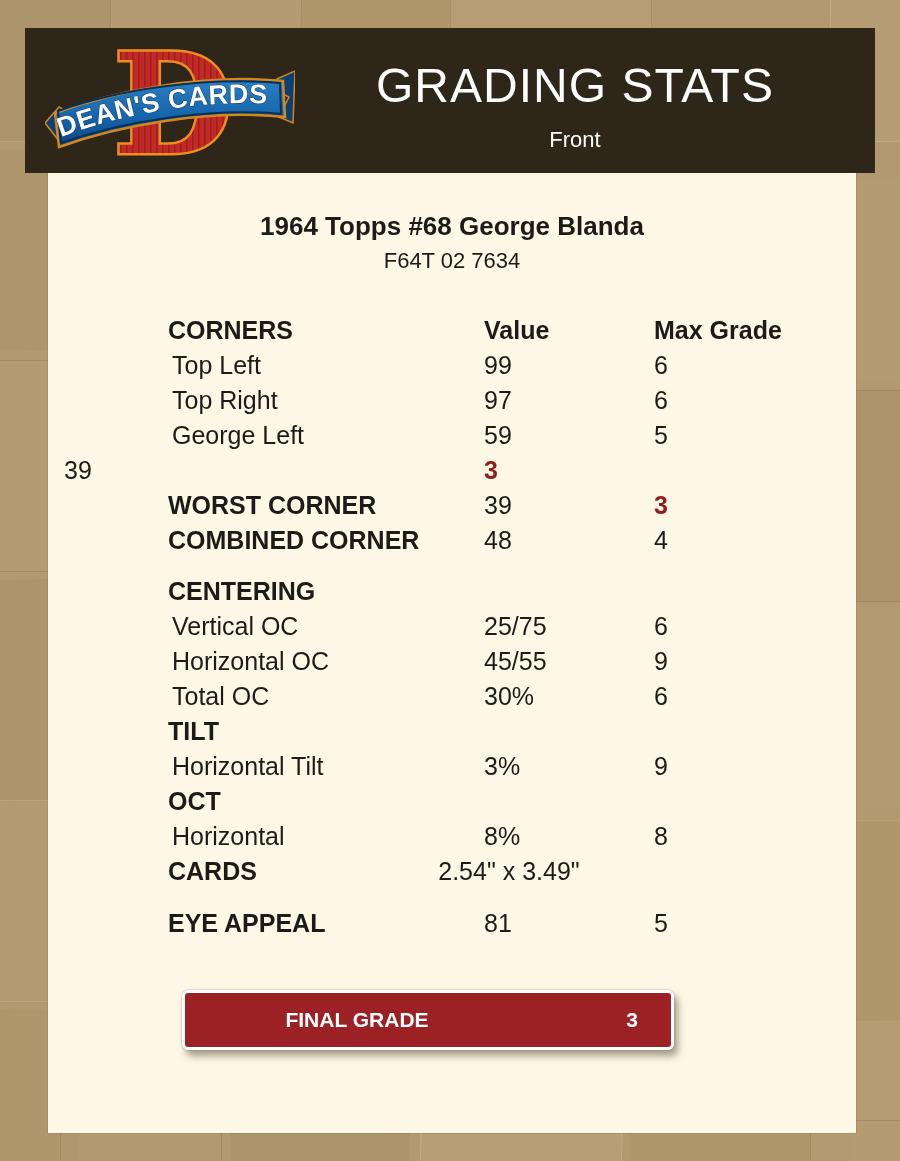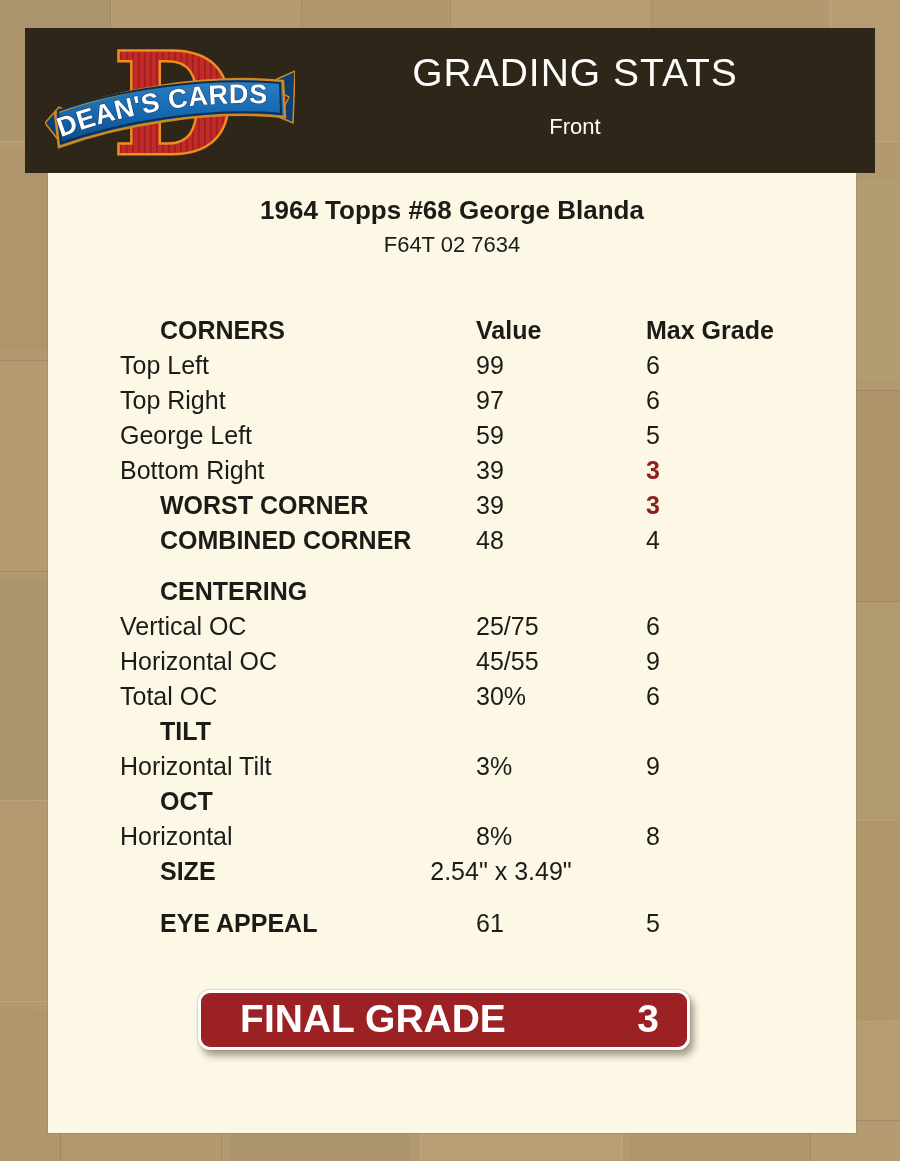--- a/index.html
+++ b/index.html
@@ -11,51 +11,51 @@
   }
   
   .bg-collage{position:absolute;inset:0;}
   .bg-card{position:absolute;opacity:.55;}
   
   .header{
     position:absolute;left:25px;top:28px;width:850px;height:145px;
     background:#2e2619;
   }
   .header-titles{position:absolute;left:250px;width:600px;top:0;text-align:center;color:#fdfdfb;}
-  .h-title{margin-top:20px;font-size:39px;line-height:50px;letter-spacing:1px;font-weight:400;}
+  .h-title{margin-top:33px;font-size:48px;line-height:50px;letter-spacing:1px;font-weight:400;}
   .h-sub{font-size:22px;line-height:36px;margin-top:11px;font-weight:400;}
   .logo{position:absolute;left:20px;top:5px;}
   
   .panel{
     position:absolute;left:48px;top:173px;width:808px;height:960px;
     background:#fdf7e6;box-shadow:0 0 0 1px rgba(90,70,40,.12);
   }
-  .card-head{position:absolute;top:20px;left:0;right:0;text-align:center;}
+  .card-head{position:absolute;top:36px;left:0;right:0;text-align:center;}
   .card-title{font-size:26px;line-height:34px;font-weight:700;}
   .card-serial{font-size:22px;line-height:36px;font-weight:400;}
   
-  .stats{position:absolute;top:140px;left:8px;width:808px;}
+  .stats{position:absolute;top:140px;left:16px;width:808px;}
   .trow{
     display:grid;grid-template-columns:420px 170px 170px;
     height:35px;align-items:center;font-size:25px;position:relative;
   }
   .cell-label{padding-left:104px;white-space:nowrap;}
-  .trow.indent .cell-label{padding-left:64px;}
+  .trow.indent .cell-label{padding-left:64px;margin-left:44px;}
   .cell-val,.cell-max{text-align:left;}
   .bold{font-weight:700;}
   .red{color:#8f1f1f;font-weight:700;}
   .gap16{margin-top:16px;}
   .gap17{margin-top:17px;}
   .size-val{position:absolute;left:445px;top:0;height:35px;line-height:35px;transform:translateX(-50%);white-space:nowrap;}
   
   .final-grade{
-    position:absolute;left:150px;top:817px;width:486px;height:54px;
-    background:#9c2125;border:3px solid #ffffff;border-radius:12px;
+    position:absolute;left:134px;top:817px;width:486px;height:54px;
+    background:#9c2125;border:3px solid #ffffff;border-radius:6px;
     box-shadow:4px 6px 7px rgba(95,85,65,.55), 0 0 2px rgba(60,50,35,.4);
-    color:#ffffff;font-weight:700;font-size:39px;
+    color:#ffffff;font-weight:700;font-size:21px;
   }
   .fg-label{position:absolute;left:172px;top:50%;transform:translate(-50%,-52%);white-space:nowrap;}
   .fg-value{position:absolute;left:447px;top:50%;transform:translate(-50%,-52%);}
 </style>
 </head>
 <body>
 
 <div class="bg-collage">
   <div class="bg-card" style="left:-10px;top:-20px;width:120px;height:160px;background:#a8906a;border:1px solid rgba(250,245,230,.25);"></div>
   <div class="bg-card" style="left:110px;top:-30px;width:190px;height:170px;background:#b79e74;border:1px solid rgba(80,60,35,.3);"></div>
@@ -141,21 +141,20 @@
       <div class="cell-label">Top Right</div>
       <div class="cell-val">97</div>
       <div class="cell-max">6</div>
     </div>
     <div class="trow indent">
       <div class="cell-label">George Left</div>
       <div class="cell-val">59</div>
       <div class="cell-max">5</div>
     </div>
     <div class="trow indent">
-      <div class="cell-label">Bottom Right</div>
       <div class="cell-val">39</div>
       <div class="cell-max red">3</div>
     </div>
     <div class="trow">
       <div class="cell-label bold">WORST CORNER</div>
       <div class="cell-val">39</div>
       <div class="cell-max red">3</div>
     </div>
     <div class="trow">
       <div class="cell-label bold">COMBINED CORNER</div>
@@ -200,27 +199,27 @@
       <div class="cell-val"></div>
       <div class="cell-max"></div>
     </div>
     <div class="trow indent">
       <div class="cell-label">Horizontal</div>
       <div class="cell-val">8%</div>
       <div class="cell-max">8</div>
     </div>
 
     <div class="trow">
-      <div class="cell-label bold">SIZE</div>
+      <div class="cell-label bold">CARDS</div>
       <div class="size-val">2.54" x 3.49"</div>
     </div>
 
     <div class="trow gap17">
       <div class="cell-label bold">EYE APPEAL</div>
-      <div class="cell-val">61</div>
+      <div class="cell-val">81</div>
       <div class="cell-max">5</div>
     </div>
   </div>
 
   <div class="final-grade">
     <span class="fg-label">FINAL GRADE</span>
     <span class="fg-value">3</span>
   </div>
 
 </div>

